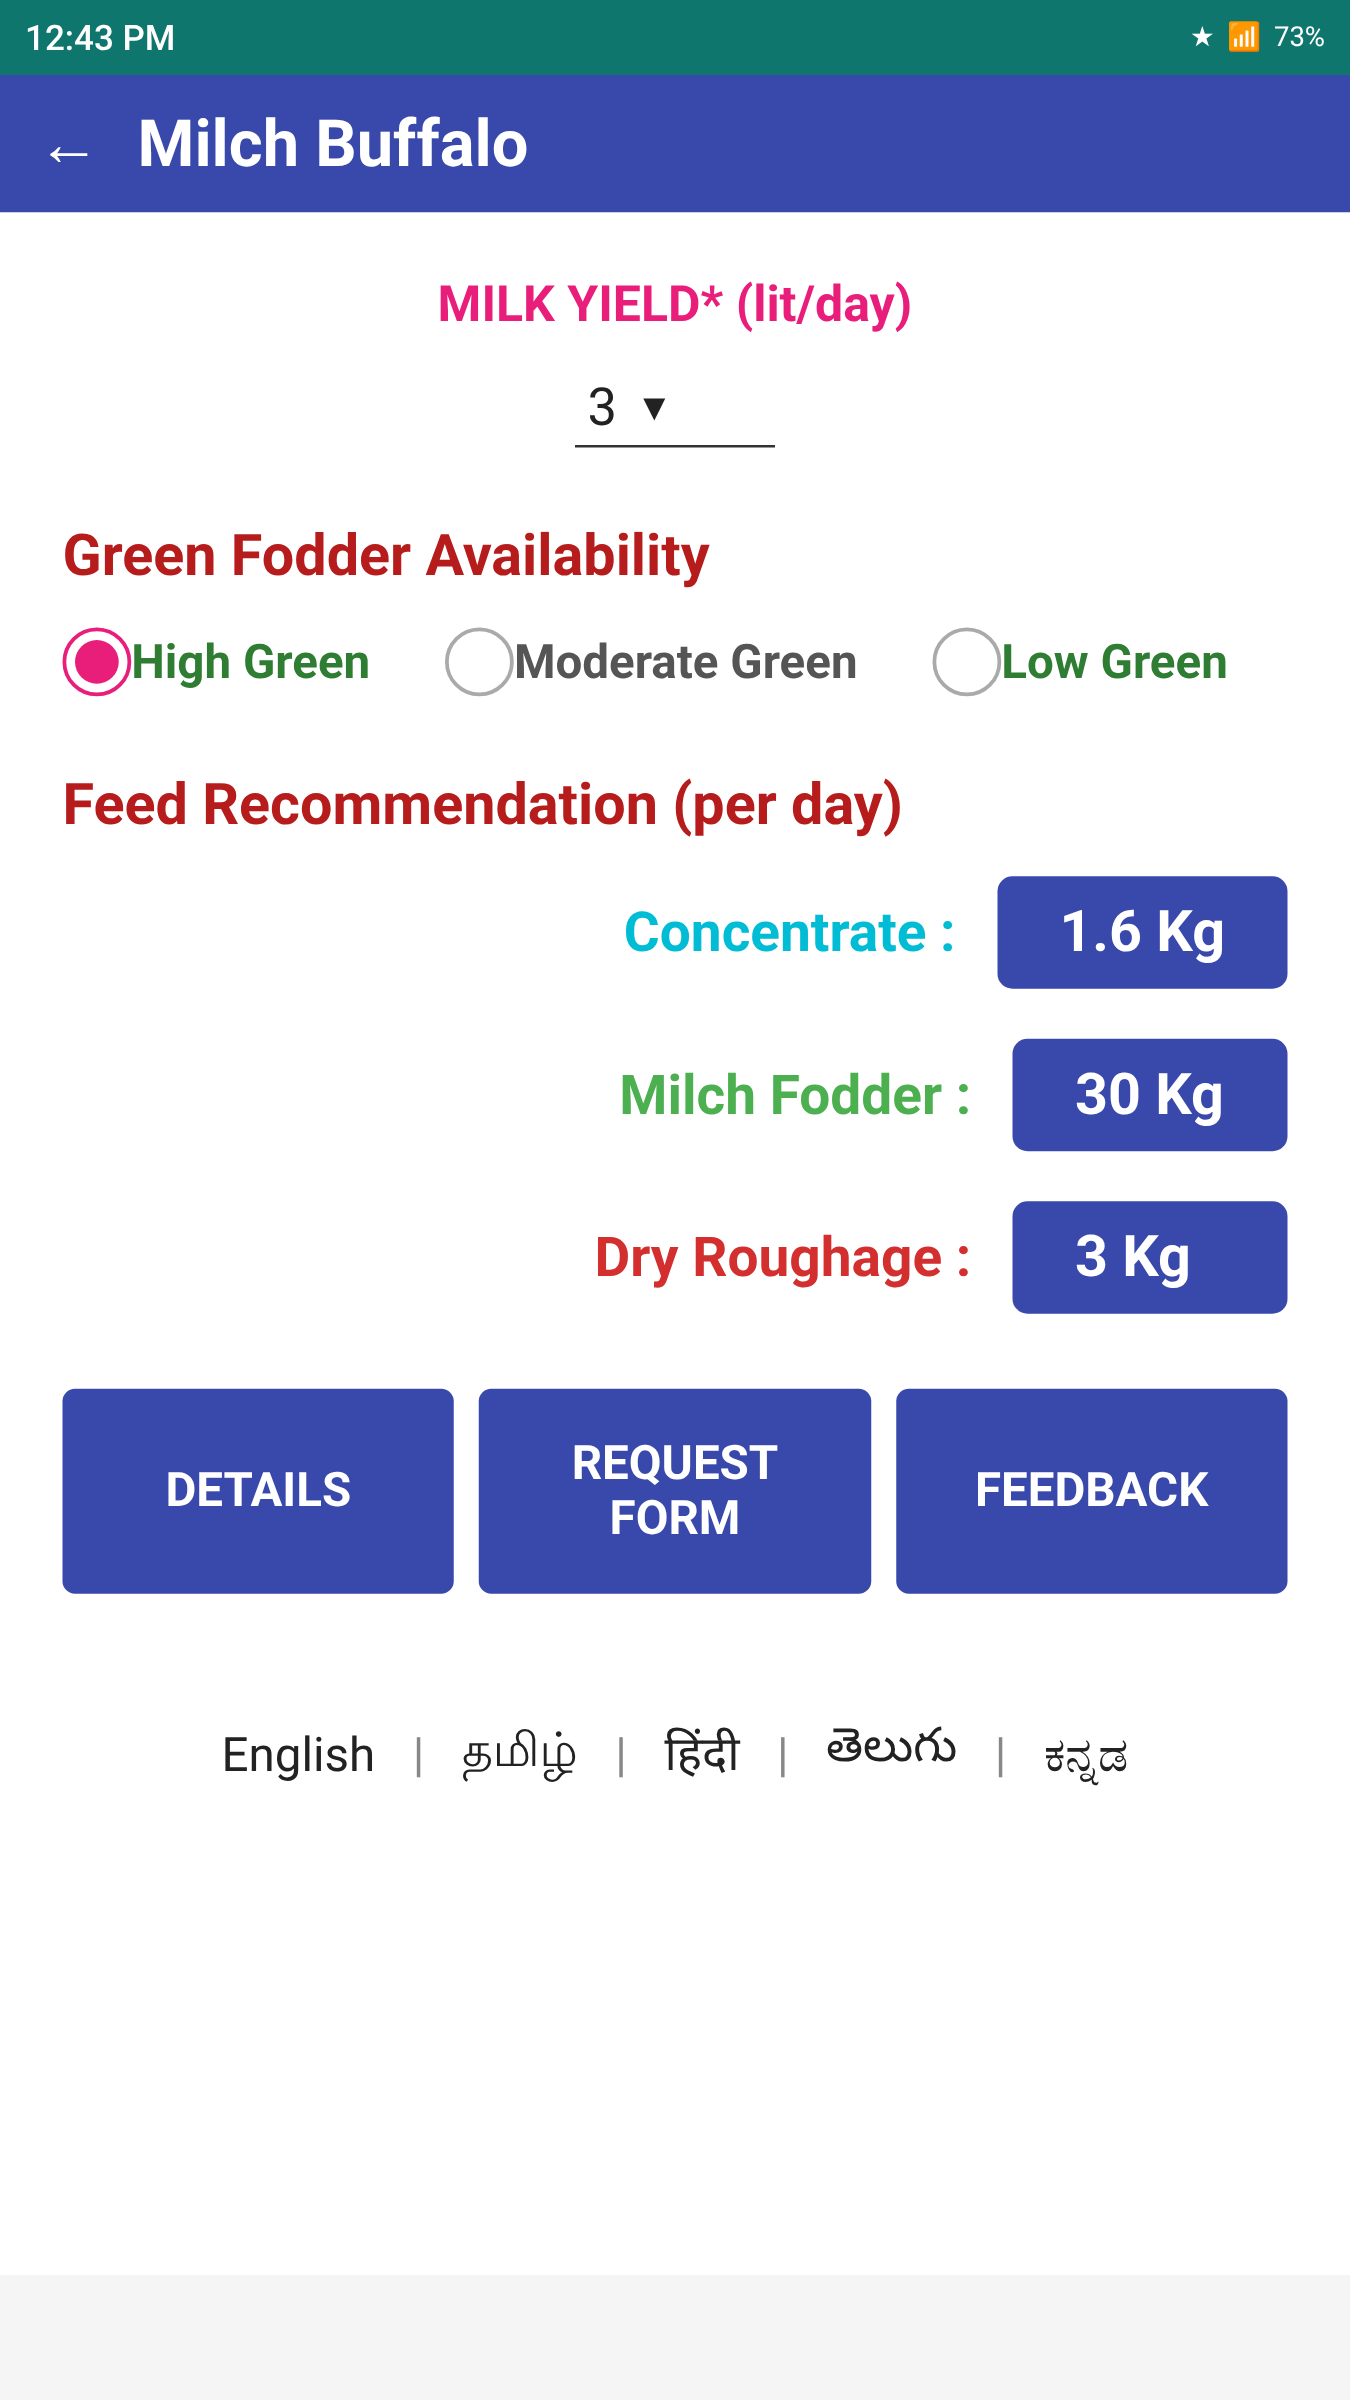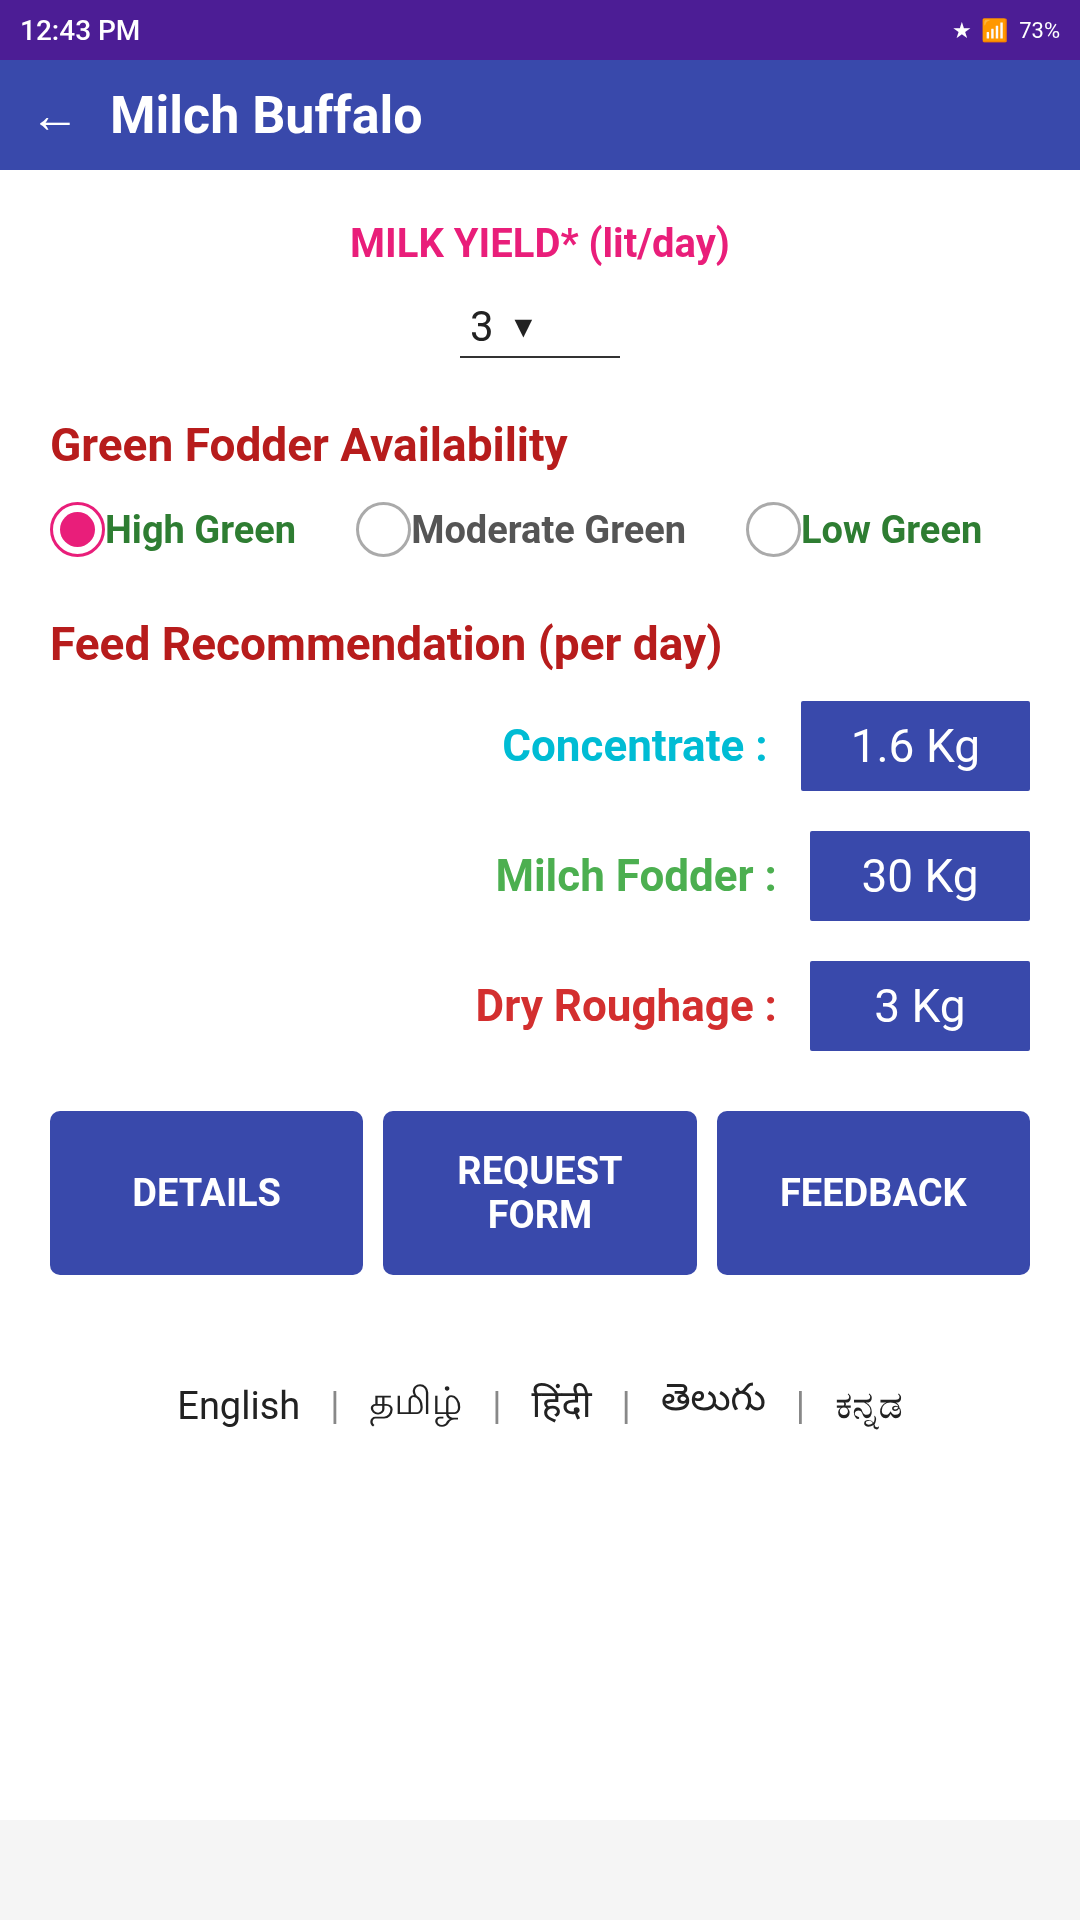--- a/index.html
+++ b/index.html
@@ -14,21 +14,21 @@
       width: 1080px;
       min-height: 1920px;
       background: #f5f5f5;
       position: relative;
     }
 
     
     .status-bar {
       width: 100%;
       height: 60px;
-      background: #4c1d95;
+      background: #0f766e;
       display: flex;
       align-items: center;
       justify-content: space-between;
       padding: 0 20px;
     }
 
     .status-time {
       color: white;
       font-size: 28px;
       font-weight: 500;
@@ -196,25 +196,24 @@
     }
 
     .feed-label.dry-roughage {
       color: #d32f2f;
     }
 
     .feed-value-box {
       background: #3949ab;
       color: white;
       font-size: 46px;
-      font-weight: normal;
+      font-weight: bold;
       padding: 18px 50px;
-      border-radius: 2px;
+      border-radius: 12px;
       min-width: 220px;
-      text-align: center;
     }
 
     
     .bottom-buttons {
       display: flex;
       gap: 20px;
       margin-bottom: 60px;
     }
 
     .btn {

